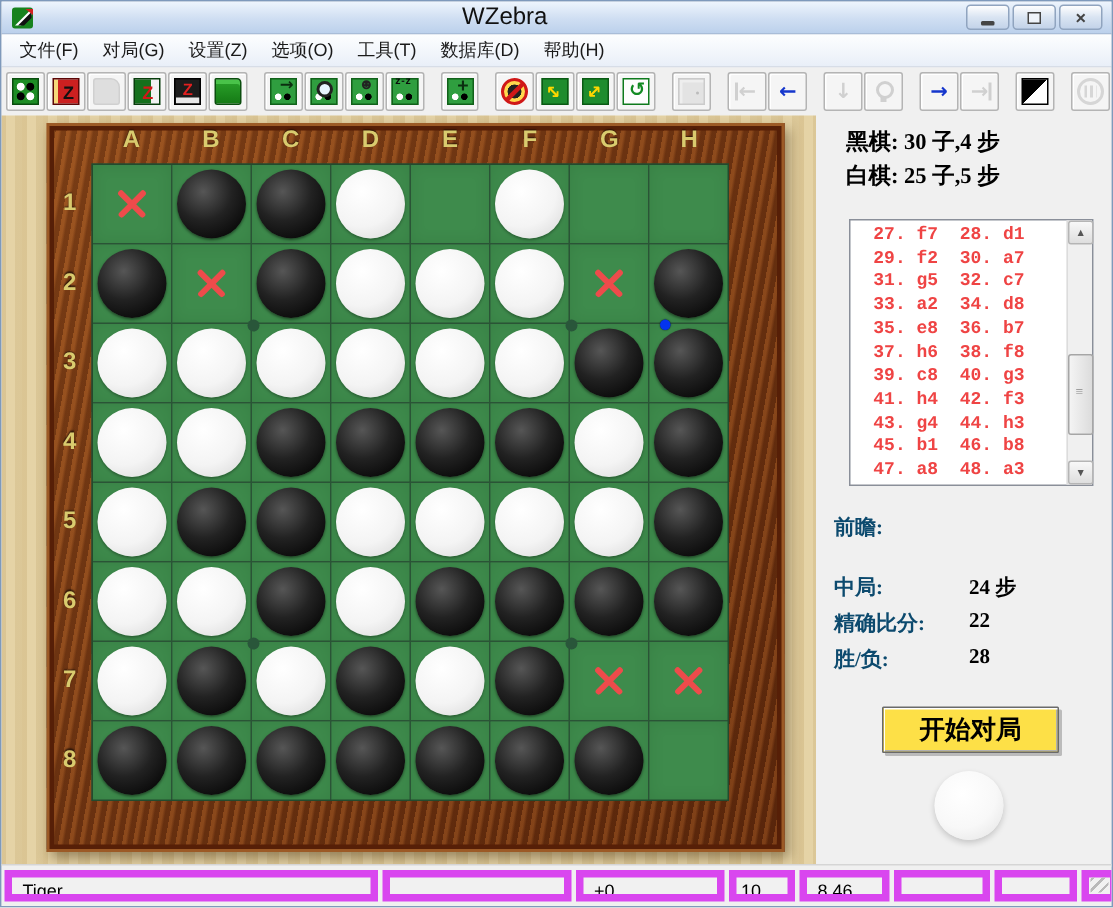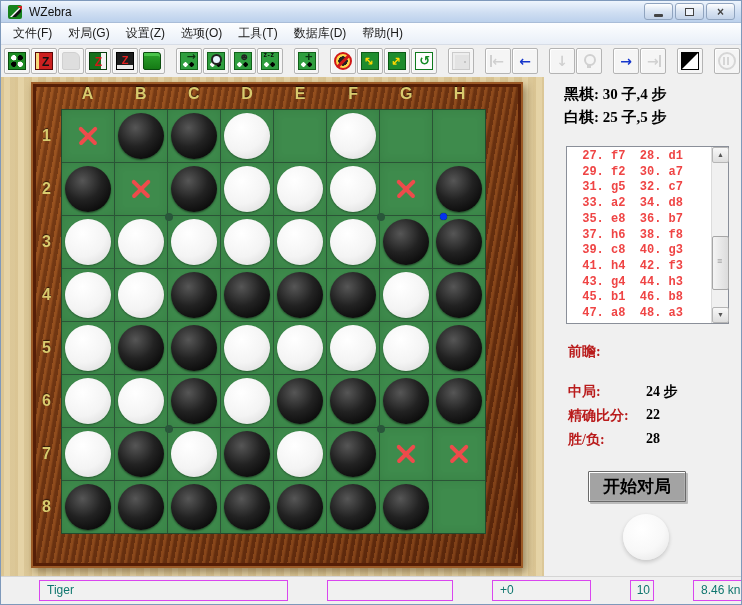--- a/index.html
+++ b/index.html
@@ -2,21 +2,21 @@
 <html><head>
 <meta charset="utf-8">
 <style>
   html,body{margin:0;padding:0;background:#fff;font-family:"Liberation Sans",sans-serif;}
   *{box-sizing:border-box;}
   .window{position:relative;width:742px;height:605px;border:1px solid #7e99bb;background:#f0f0f0;overflow:hidden;}
 
   
   .titlebar{height:22px;background:linear-gradient(#eef5fd,#cfdef2 55%,#bcd1ec);border-bottom:1px solid #a9bdd8;display:flex;align-items:center;padding:0 4px;}
   .app-icon{width:16px;height:16px;margin:0 5px 0 3px;flex:0 0 auto;}
-  .title-text{font-size:12px;color:#111;flex:1 1 auto;}
+  .title-text{font-size:16px;color:#111;flex:1 1 auto;text-align:center;}
   .win-controls{display:flex;gap:2px;margin-right:2px;}
   .win-btn{width:29px;height:17px;border:1px solid #90a4bf;border-radius:3px;background:linear-gradient(#fefefe,#d9e4f2 50%,#c3d3e9);display:flex;align-items:center;justify-content:center;}
   .glyph-min{width:9px;height:3px;background:#444;margin-top:7px;border-radius:1px;}
   .glyph-max{width:9px;height:8px;border:1.5px solid #444;background:#eef3fa;}
   .glyph-close{font-size:12px;font-weight:bold;color:#444;line-height:1;}
 
   
   .menubar{height:22px;background:linear-gradient(#fdfeff,#e9eff8);border-bottom:1px solid #d7dde7;display:flex;align-items:center;padding-left:4px;}
   .menu-item{font-size:12px;color:#1a1a1a;padding:3px 8px;}
 
@@ -89,28 +89,28 @@
   .panel{position:absolute;left:543px;top:0;right:0;bottom:0;background:#f0f0f0;font-family:"Liberation Serif",serif;}
   .info-line{position:absolute;left:20px;font:bold 15px "Liberation Serif",serif;color:#000;}
   .movebox{position:absolute;left:22px;top:69px;width:163px;height:178px;background:#fff;border:1px solid #8a8f99;}
   .movelines{position:absolute;left:0;top:2px;right:18px;bottom:0;overflow:hidden;font:bold 12px "Liberation Mono",monospace;line-height:15.7px;white-space:pre;padding-left:8px;color:#ef4444;}
   .sb{position:absolute;right:0;top:0;bottom:0;width:17px;background:#f0f0f0;border-left:1px solid #dcdcdc;}
   .sb-up,.sb-down{position:absolute;left:0;width:17px;height:16px;background:linear-gradient(#f8f8f8,#dedede);border:1px solid #b5b5b5;border-radius:2px;font-size:7px;color:#555;text-align:center;line-height:15px;}
   .sb-up{top:0;} .sb-down{bottom:0;}
   .sb-track{position:absolute;left:0;top:16px;bottom:16px;width:17px;}
   .sb-thumb{position:absolute;left:0;top:51%;height:37%;width:17px;background:linear-gradient(90deg,#f4f4f4,#dcdcdc);border:1px solid #a6a6a6;border-radius:2px;}
   .sb-thumb::after{content:"\2261";position:absolute;left:4px;top:50%;margin-top:-7px;font-size:9px;color:#888;}
-  .stat-label{position:absolute;left:24px;font:bold 14px "Liberation Serif",serif;color:#b91c1c;}
+  .stat-label{position:absolute;left:12px;font:bold 14px "Liberation Serif",serif;color:#0c4a6e;}
   .stat-value{position:absolute;left:102px;font:bold 14px "Liberation Serif",serif;color:#000;}
-  .start-btn{position:absolute;left:44px;top:394px;width:98px;height:31px;background:#a3a3a3;border:1px solid #6a6a6a;box-shadow:inset 1px 1px 0 #fff,inset -1px -1px 0 #b0b0b0,2px 2px 0 rgba(0,0,0,.22);font:bold 17px "Liberation Sans",sans-serif;color:#000;border-radius:1px;}
+  .start-btn{position:absolute;left:44px;top:394px;width:118px;height:31px;background:#fde047;border:1px solid #6a6a6a;box-shadow:inset 1px 1px 0 #fff,inset -1px -1px 0 #b0b0b0,2px 2px 0 rgba(0,0,0,.22);font:bold 17px "Liberation Sans",sans-serif;color:#000;border-radius:1px;}
   .turn-disc{position:absolute;left:79px;top:437px;width:46px;height:46px;border-radius:50%;background:radial-gradient(circle at 40% 33%,#ffffff 0%,#f8f8f8 55%,#e2e2e2 100%);box-shadow:0 2px 4px rgba(0,0,0,.18);}
 
   
   .statusbar{position:absolute;left:0;right:0;bottom:0;height:28px;background:#f0f0f0;border-top:1px solid #d5d5d5;display:flex;gap:3px;padding:3px 2px;}
-  .sb-pane{border:1px solid #d946ef;background:#f1f1f1;font:12px "Liberation Sans",sans-serif;color:#0f766e;line-height:18px;padding:0 7px;overflow:hidden;flex:0 0 auto;margin-left:36px;}
+  .sb-pane{border:5px solid #d946ef;background:#f1f1f1;font:12px "Liberation Sans",sans-serif;color:#000000;line-height:18px;padding:0 7px;overflow:hidden;flex:0 0 auto;}
   .sb-pane.grow{flex:1 1 auto;position:relative;}
   .grip{position:absolute;right:1px;bottom:1px;width:12px;height:12px;background:repeating-linear-gradient(135deg,transparent 0 2px,#b9b9b9 2px 3.5px,transparent 3.5px 5px);}
 </style>
 </head>
 <body>
 
 <div class="window">
 
   <div class="titlebar">
     <div class="app-icon">
@@ -462,21 +462,21 @@
 
       <button class="start-btn">开始对局</button>
       <div class="turn-disc"></div>
     </div>
   </div>
 
   <div class="statusbar">
     <div class="sb-pane" style="width:249px">Tiger</div>
     <div class="sb-pane" style="width:126px"></div>
     <div class="sb-pane" style="width:99px">+0</div>
-    <div class="sb-pane" style="width:24px;text-align:right;padding:0 3px">10</div>
+    <div class="sb-pane" style="width:44px;padding:0 3px">10</div>
     <div class="sb-pane" style="width:60px">8.46 kn</div>
     <div class="sb-pane" style="width:64px"></div>
     <div class="sb-pane" style="width:55px"></div>
     <div class="sb-pane grow">
       <div class="grip"></div>
     </div>
   </div>
 
 </div>
 

